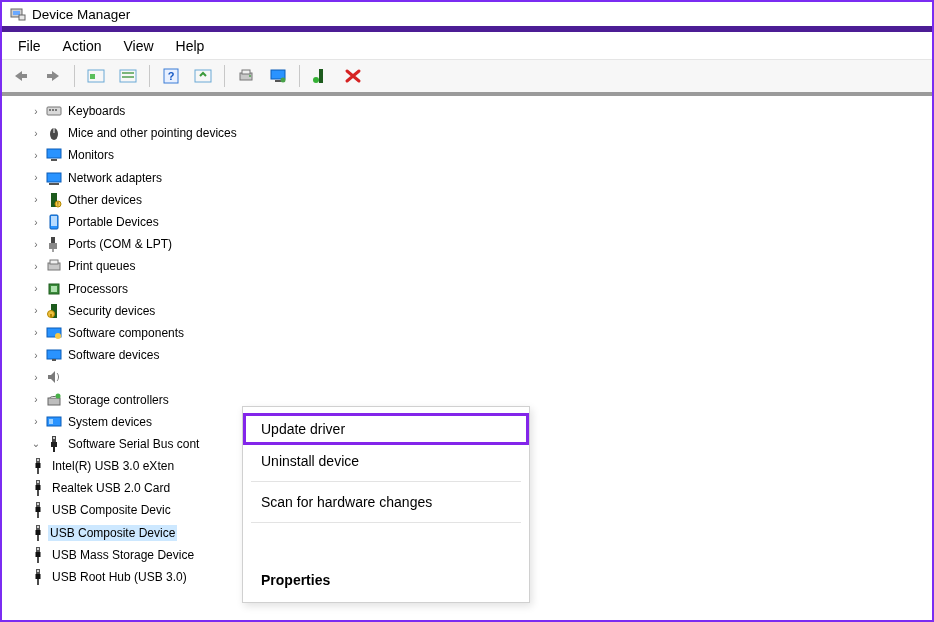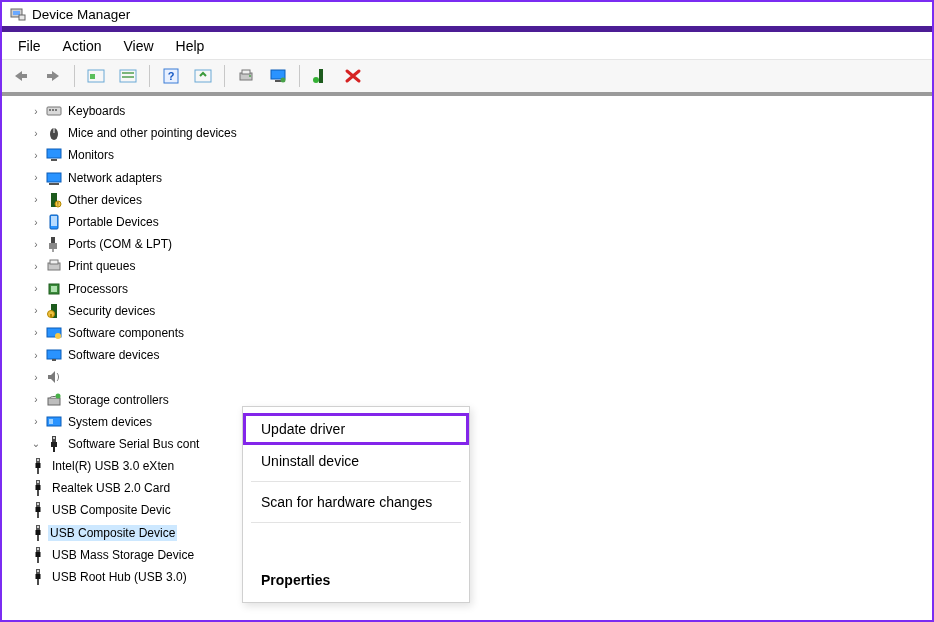--- a/index.html
+++ b/index.html
@@ -101,21 +101,21 @@
   }
   .tree-row.depth-1 { padding-left: 26px; }
   .tree-row.depth-2 { }
   .tree-row.depth-2 .expander { visibility: hidden; width: 0; }
   .row-selected {
     background: #cde8ff;
   }
   
   .context-menu {
     position: absolute;
-    width: 228px;
+    width: 288px;
     background: #fff;
     border: 1px solid #d0d0d0;
     box-shadow: 2px 3px 8px rgba(0,0,0,0.12);
     padding: 6px 0;
     z-index: 10;
   }
   .context-menu .cm-item {
     padding: 8px 18px;
     font-size: 14px;
     cursor: default;

